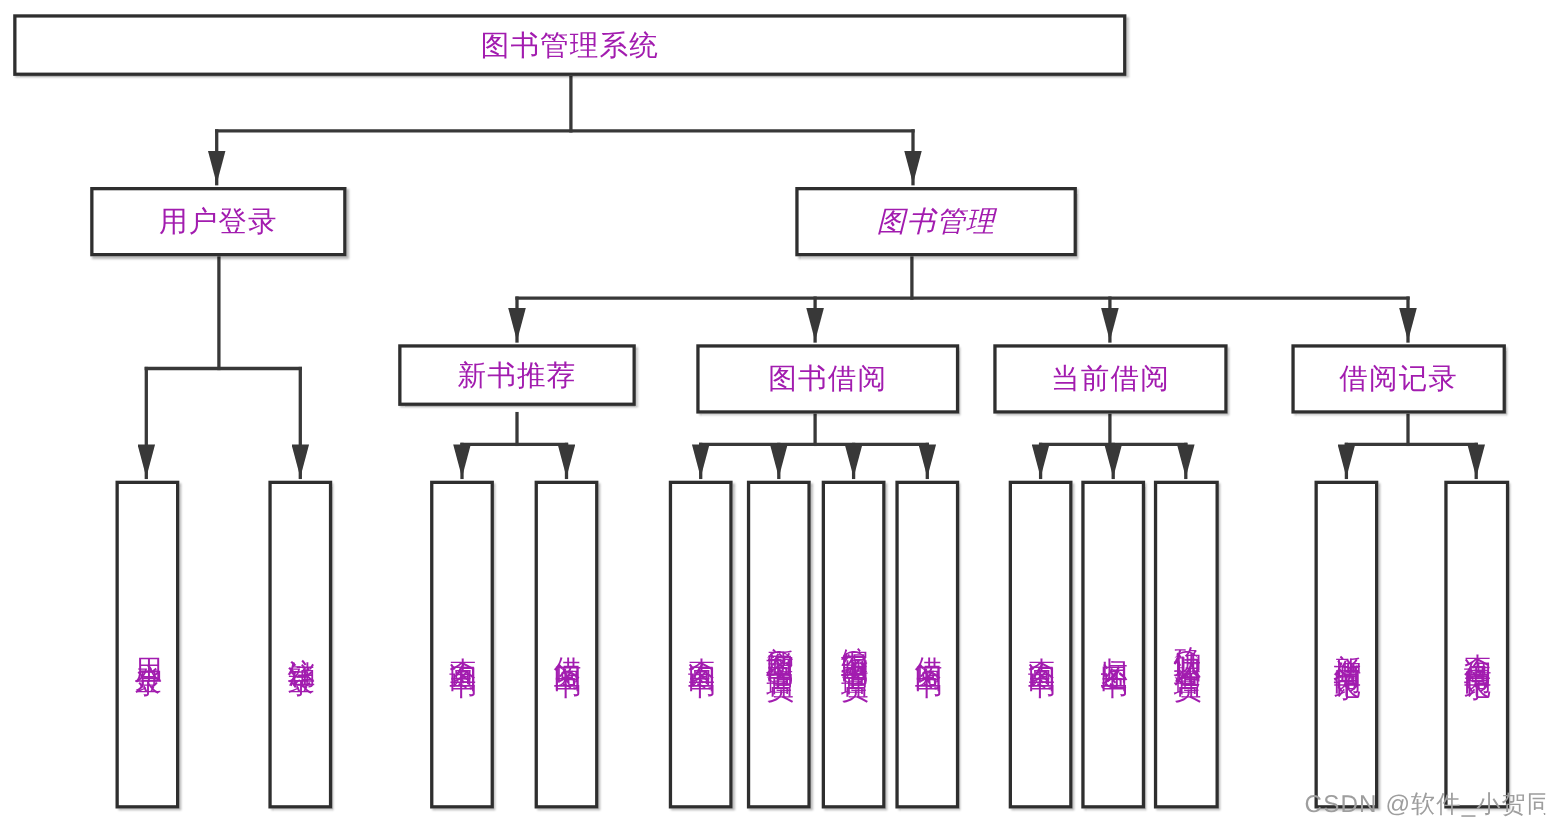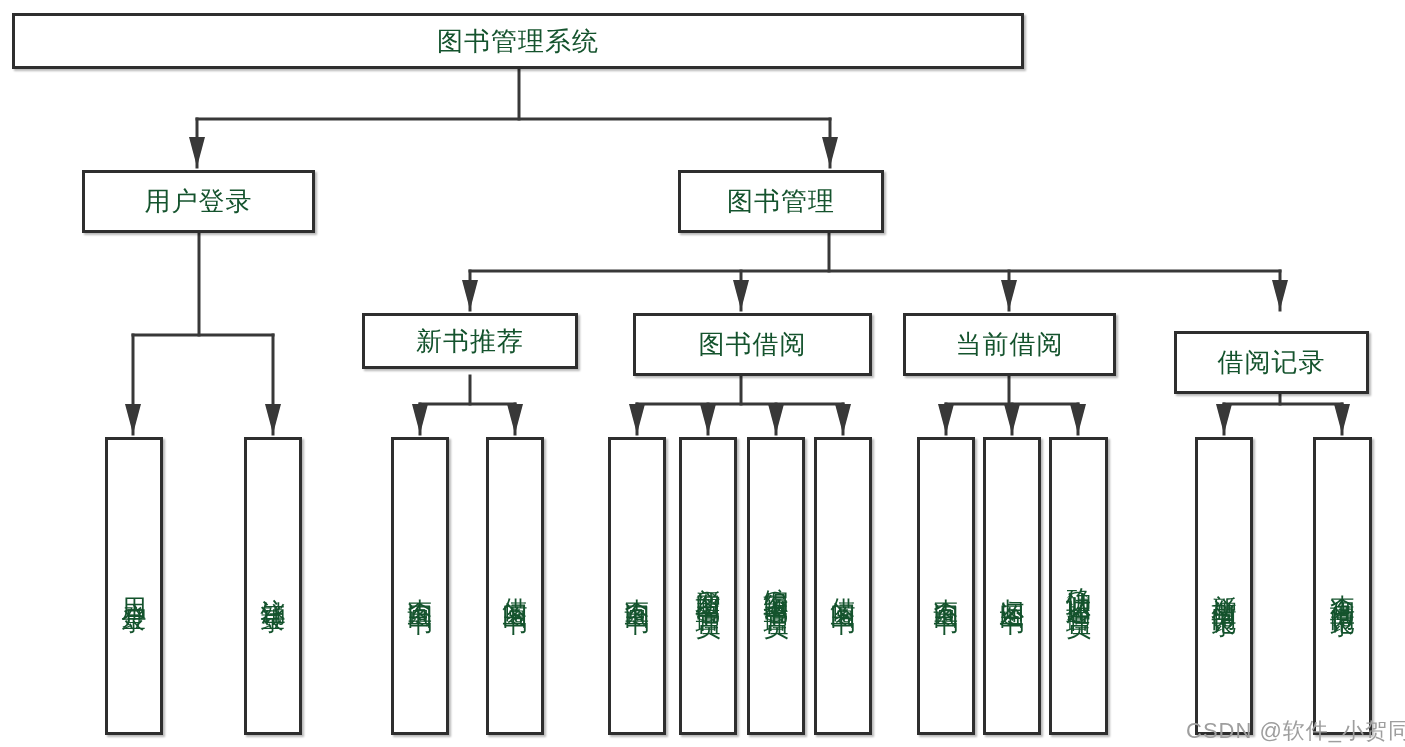--- a/index.html
+++ b/index.html
@@ -19,21 +19,21 @@
     z-index: 1;
   }
   .node {
     position: absolute;
     background: #ffffff;
     border: 3px solid #2e2e2e;
     box-shadow: 2px 2px 2px rgba(0,0,0,0.28);
     display: flex;
     align-items: center;
     justify-content: center;
-    color: #14532d;
+    color: #a21caf;
     z-index: 2;
   }
   .node .hlabel {
     font-size: 26px;
     letter-spacing: 1px;
     white-space: nowrap;
   }
   .node .vlabel {
     writing-mode: vertical-rl;
     text-orientation: mixed;
@@ -108,34 +108,34 @@
     </g>
   </svg>
 
   <div class="node" style="left:12px; top:13px; width:1012px; height:56px;">
     <span class="hlabel">图书管理系统</span>
   </div>
 
   <div class="node" style="left:82px; top:170px; width:233px; height:63px;">
     <span class="hlabel">用户登录</span>
   </div>
-  <div class="node" style="left:678px; top:170px; width:206px; height:63px;">
+  <div class="node" style="left:723px; top:170px; width:256px; height:63px;font-style:italic;">
     <span class="hlabel">图书管理</span>
   </div>
 
   <div class="node" style="left:362px; top:313px; width:216px; height:56px;">
     <span class="hlabel">新书推荐</span>
   </div>
   <div class="node" style="left:633px; top:313px; width:239px; height:63px;">
     <span class="hlabel">图书借阅</span>
   </div>
   <div class="node" style="left:903px; top:313px; width:213px; height:63px;">
     <span class="hlabel">当前借阅</span>
   </div>
-  <div class="node" style="left:1174px; top:331px; width:195px; height:63px;">
+  <div class="node" style="left:1174px; top:313px; width:195px; height:63px;">
     <span class="hlabel">借阅记录</span>
   </div>
 
   <div class="node" style="left:105px; top:437px; width:58px; height:298px;">
     <span class="vlabel">用户登录</span>
   </div>
   <div class="node" style="left:244px; top:437px; width:58px; height:298px;">
     <span class="vlabel">注销登录</span>
   </div>
 

